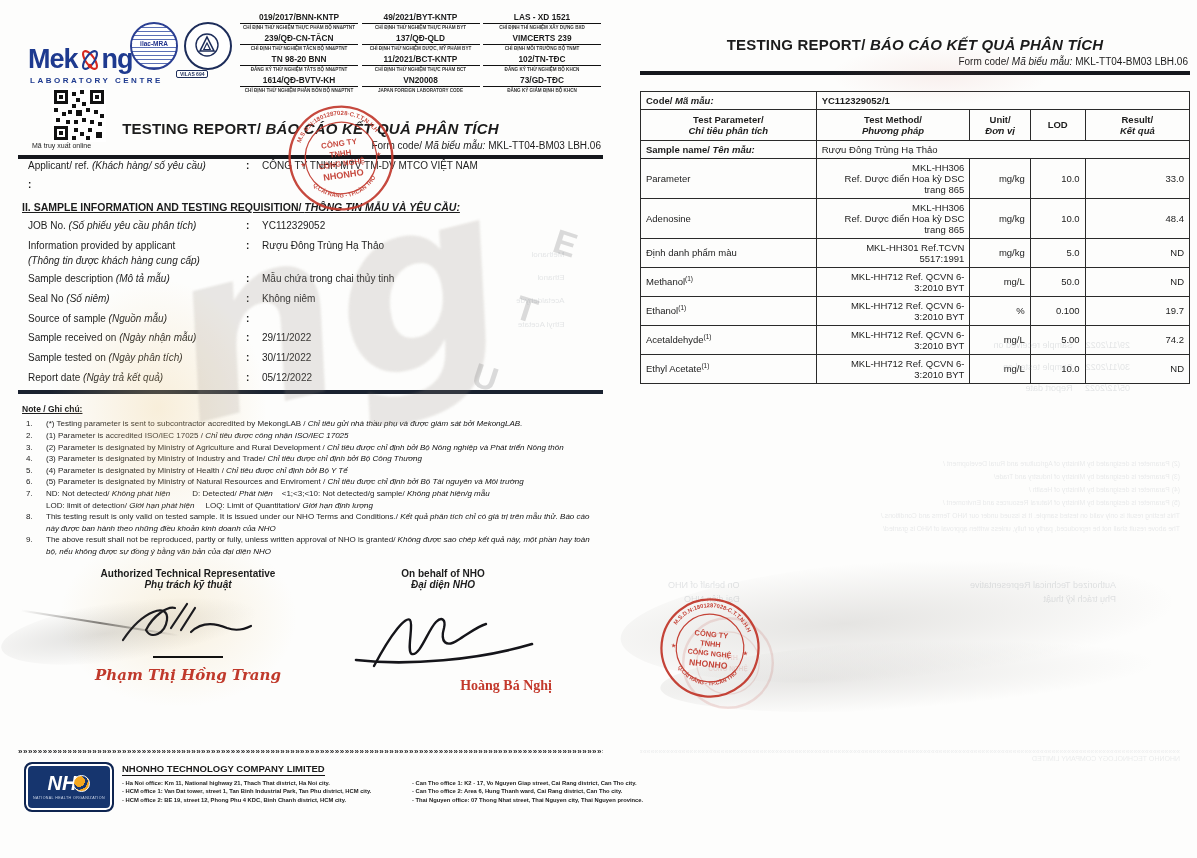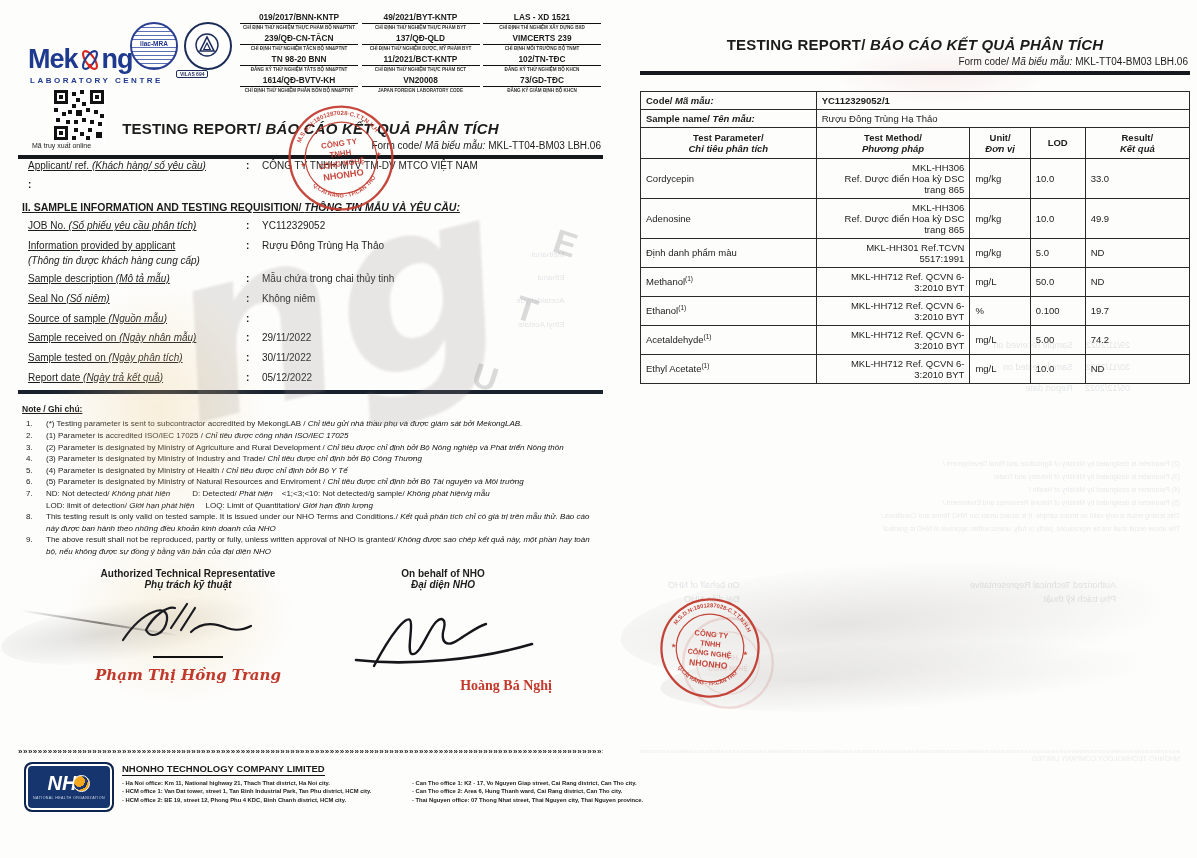--- a/index.html
+++ b/index.html
@@ -37,21 +37,21 @@
 
   
   .title{margin-top:12px;text-align:center;font-size:15px;font-weight:bold;letter-spacing:.2px;}
   .formcode{text-align:right;font-size:10px;margin-top:3px;padding-right:2px;}
   .thickrule{height:3.5px;background:#15181d;margin-top:4px;}
   .p2 .title{margin-top:6px;}
 
   
   .sec-h{font-size:10.5px;font-weight:bold;text-decoration:underline;margin:10px 0 6px 4px;}
   .row{display:flex;font-size:10px;line-height:1.32;margin:0 0 6.5px 10px;}
-  .row .lbl{width:218px;flex:none;text-decoration:underline;}
+  .row .lbl{width:218px;flex:none;}
   .row .col{width:16px;flex:none;font-weight:bold;}
   .row .val{flex:1;font-weight:500;}
   .sublbl{font-size:10px;font-style:italic;margin:-4px 0 6.5px 10px;}
 
   
   .note-h{font-size:8.5px;font-weight:bold;text-decoration:underline;margin:10px 0 4px 4px;}
   .note{display:flex;font-size:8px;line-height:1.45;margin-left:8px;}
   .note .nn{width:20px;flex:none;}
   .note .nt{flex:1;white-space:pre-wrap;}
   .note .nt .it{color:#111;}
@@ -91,21 +91,21 @@
   
   .tbl{width:100%;border-collapse:collapse;margin-top:16px;font-size:9.5px;}
   .tbl td,.tbl th{border:1.2px solid #2a2a2a;padding:3px 5px;vertical-align:middle;}
   .tbl .info-lbl{font-weight:bold;width:32%;}
   .tbl .info-val{font-weight:bold;}
   .tbl .info-val2{font-weight:normal;}
   .tbl th{text-align:center;padding:4px 3px;}
   .tbl .c-param{width:32%;} .tbl .c-method{width:28%;} .tbl .c-unit{width:11%;}
   .tbl .c-lod{width:10%;} .tbl .c-res{width:19%;}
   .tbl td.method{text-align:right;white-space:pre-line;}
-  .tbl td.ctr{text-align:left;}
+  .tbl td.ctr{text-align:right;}
   .tbl sup{font-size:6.5px;}
 
   
   .wm{position:absolute;pointer-events:none;}
   .wm-ng{left:150px;top:160px;font-size:235px;font-weight:bold;font-style:italic;color:rgba(150,140,128,.20);
          transform:rotate(-14deg);filter:blur(1px);font-family:"DejaVu Sans",sans-serif;}
   .wm-swirl{left:30px;top:270px;width:220px;height:260px;border-radius:50%;
             background:radial-gradient(ellipse at center,rgba(235,200,130,.28),rgba(235,200,130,0) 70%);}
   .wm-swirl2{left:40px;top:520px;width:240px;height:180px;border-radius:50%;
              background:radial-gradient(ellipse at center,rgba(230,195,120,.22),rgba(230,195,120,0) 70%);}
@@ -456,47 +456,47 @@
     </div>
     <div class="thickrule"></div>
 
     <table class="tbl">
       <tbody>
           <tr>
         <td class="info-lbl"><span>Code/ </span><span class="it">Mã mẫu:</span></td>
         <td class="info-val" colspan="4">YC112329052/1</td>
       </tr>
       <tr>
-        <td class="info-lbl"><span>Sample name/ </span><span class="it">Tên mẫu:</span></td>
-        <td class="info-val info-val2" colspan="4">Rượu Đông Trùng Hạ Thảo</td>
-      </tr>
-      <tr>
         <th class="c-param"><span>Test Parameter/</span><br><span class="it">Chỉ tiêu phân tích</span></th>
         <th class="c-method"><span>Test Method/</span><br><span class="it">Phương pháp</span></th>
         <th class="c-unit"><span>Unit/</span><br><span class="it">Đơn vị</span></th>
         <th class="c-lod"><span>LOD</span></th>
         <th class="c-res"><span>Result/</span><br><span class="it">Kết quả</span></th>
       </tr>
       <tr>
-        <td><span>Cordycepin</span><sup></sup></td>
+        <td class="info-lbl"><span>Sample name/ </span><span class="it">Tên mẫu:</span></td>
+        <td class="info-val info-val2" colspan="4">Rượu Đông Trùng Hạ Thảo</td>
+      </tr>
+      <tr>
+        <td><span>Parameter</span><sup></sup></td>
         <td class="method">MKL-HH306
 Ref. Dược điển Hoa kỳ DSC
 trang 865</td>
         <td class="ctr">mg/kg</td>
         <td class="ctr">10.0</td>
         <td class="ctr">33.0</td>
       </tr>
       <tr>
         <td><span>Adenosine</span><sup></sup></td>
         <td class="method">MKL-HH306
 Ref. Dược điển Hoa kỳ DSC
 trang 865</td>
         <td class="ctr">mg/kg</td>
         <td class="ctr">10.0</td>
-        <td class="ctr">49.9</td>
+        <td class="ctr">48.4</td>
       </tr>
       <tr>
         <td><span>Định danh phẩm màu</span><sup></sup></td>
         <td class="method">MKL-HH301 Ref.TCVN
 5517:1991</td>
         <td class="ctr">mg/kg</td>
         <td class="ctr">5.0</td>
         <td class="ctr">ND</td>
       </tr>
       <tr>

